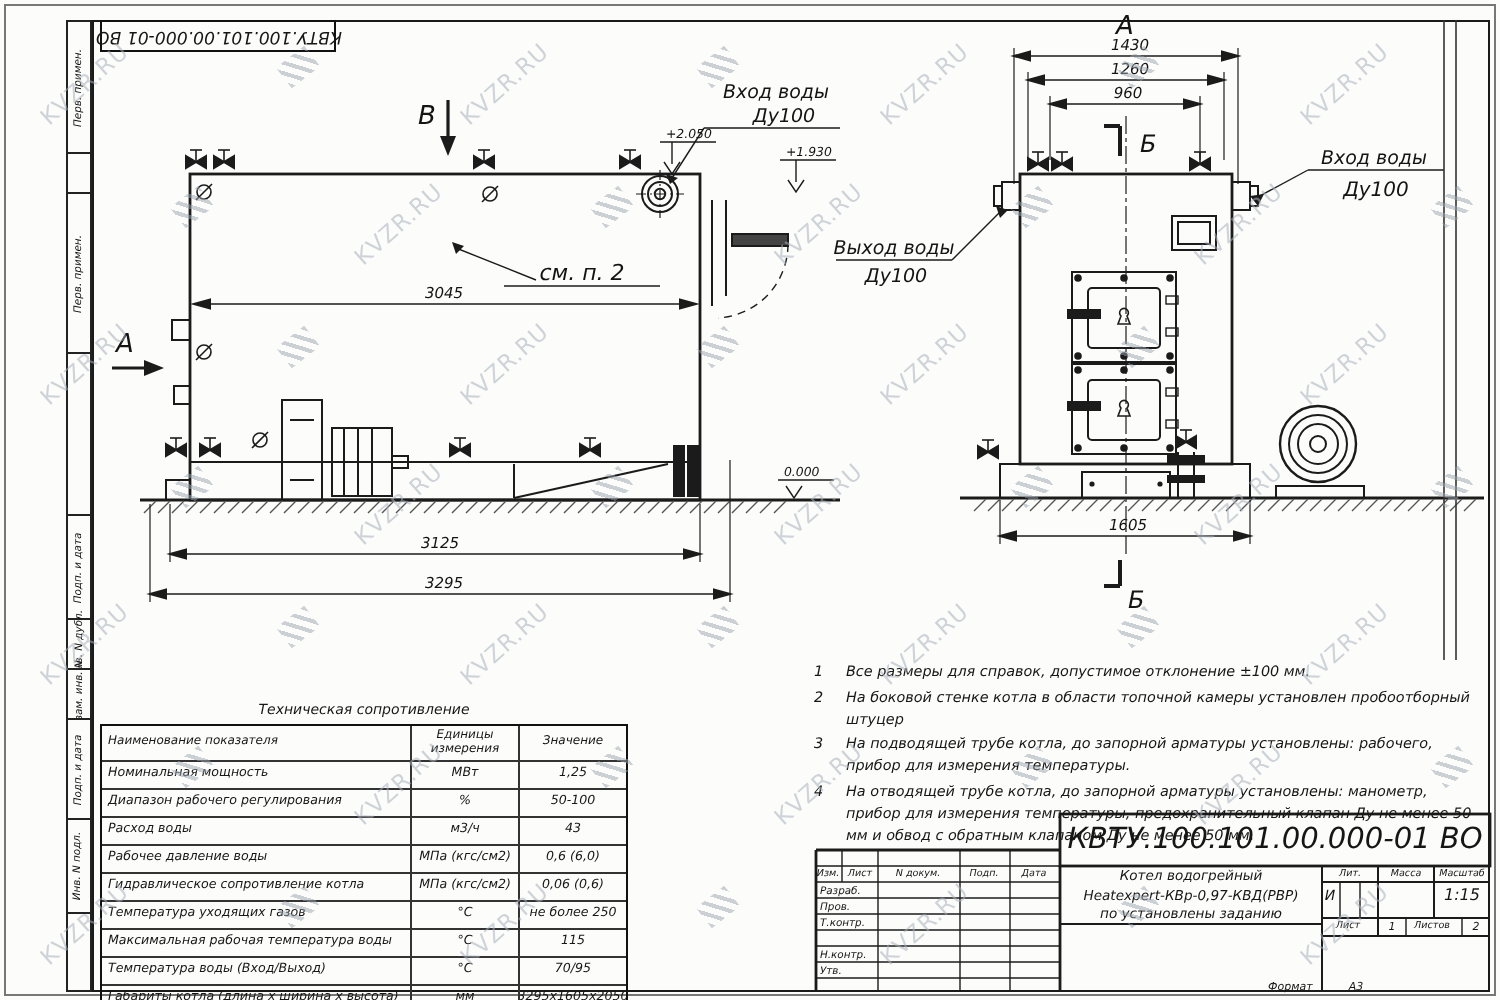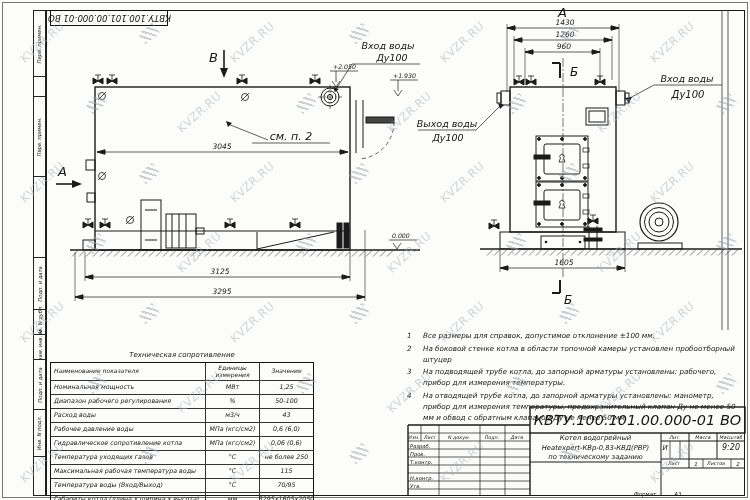--- a/index.html
+++ b/index.html
@@ -470,38 +470,38 @@
       </div>
     <div class="note">
         <span class="nnum">4</span>
         <span class="ntext">На отводящей трубе котла, до запорной арматуры установлены: манометр, прибор для измерения температуры, предохранительный клапан Ду не менее 50 мм и обвод с обратным клапаном Ду не менее 50 мм.</span>
       </div>
   </div>
 
   <div class="tb-big">КВТУ.100.101.00.000-01 ВО</div>
   <div class="tb-name">
     <div>Котел водогрейный</div>
-    <div>Heatexpert-КВр-0,83-КВД(РВР)</div>
-    <div>по техническому заданию</div>
+    <div>Heatexpert-КВр-0,97-КВД(РВР)</div>
+    <div>по установлены заданию</div>
   </div>
   <span class="tb-hdr" style="left:414px;top:435px;">Изм.</span>
   <span class="tb-hdr" style="left:430px;top:435px;">Лист</span>
   <span class="tb-hdr" style="left:459px;top:435px;">N докум.</span>
   <span class="tb-hdr" style="left:492px;top:435px;">Подп.</span>
   <span class="tb-hdr" style="left:517px;top:435px;">Дата</span>
   <span class="tb-lbl" style="left:410px;top:442.5px;">Разраб.</span>
   <span class="tb-lbl" style="left:410px;top:450.5px;">Пров.</span>
   <span class="tb-lbl" style="left:410px;top:458.5px;">Т.контр.</span>
   <span class="tb-lbl" style="left:410px;top:474.5px;">Н.контр.</span>
   <span class="tb-lbl" style="left:410px;top:482.5px;">Утв.</span>
   <span class="tb-hdr" style="left:675px;top:434.5px;">Лит.</span>
   <span class="tb-hdr" style="left:703px;top:434.5px;">Масса</span>
   <span class="tb-hdr" style="left:731px;top:434.5px;">Масштаб</span>
   <span class="tb-val" style="left:665px;top:444px;font-size:7px;">И</span>
-  <span class="tb-val" style="left:731px;top:443px;font-size:8px;">9:20</span>
+  <span class="tb-val" style="left:731px;top:443px;font-size:8px;">1:15</span>
   <span class="tb-hdr" style="left:674px;top:460.5px;">Лист</span>
   <span class="tb-val" style="left:696px;top:460.5px;font-size:5.5px;">1</span>
   <span class="tb-hdr" style="left:716px;top:460.5px;">Листов</span>
   <span class="tb-val" style="left:738px;top:460.5px;font-size:5.5px;">2</span>
   <div class="fmt">
     <span>Формат</span>
     <span>А3</span>
   </div>
 
   <div class="wm-layer">

